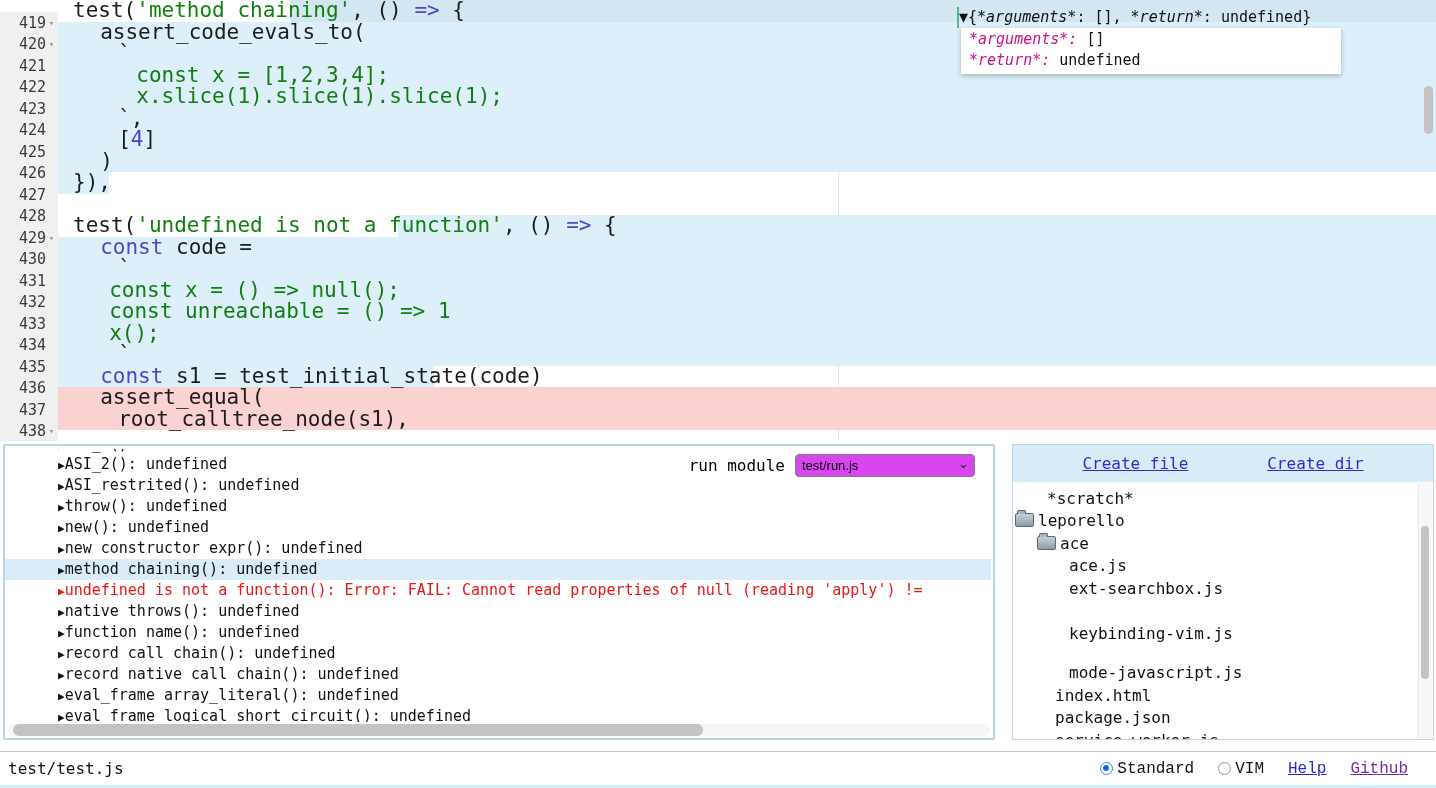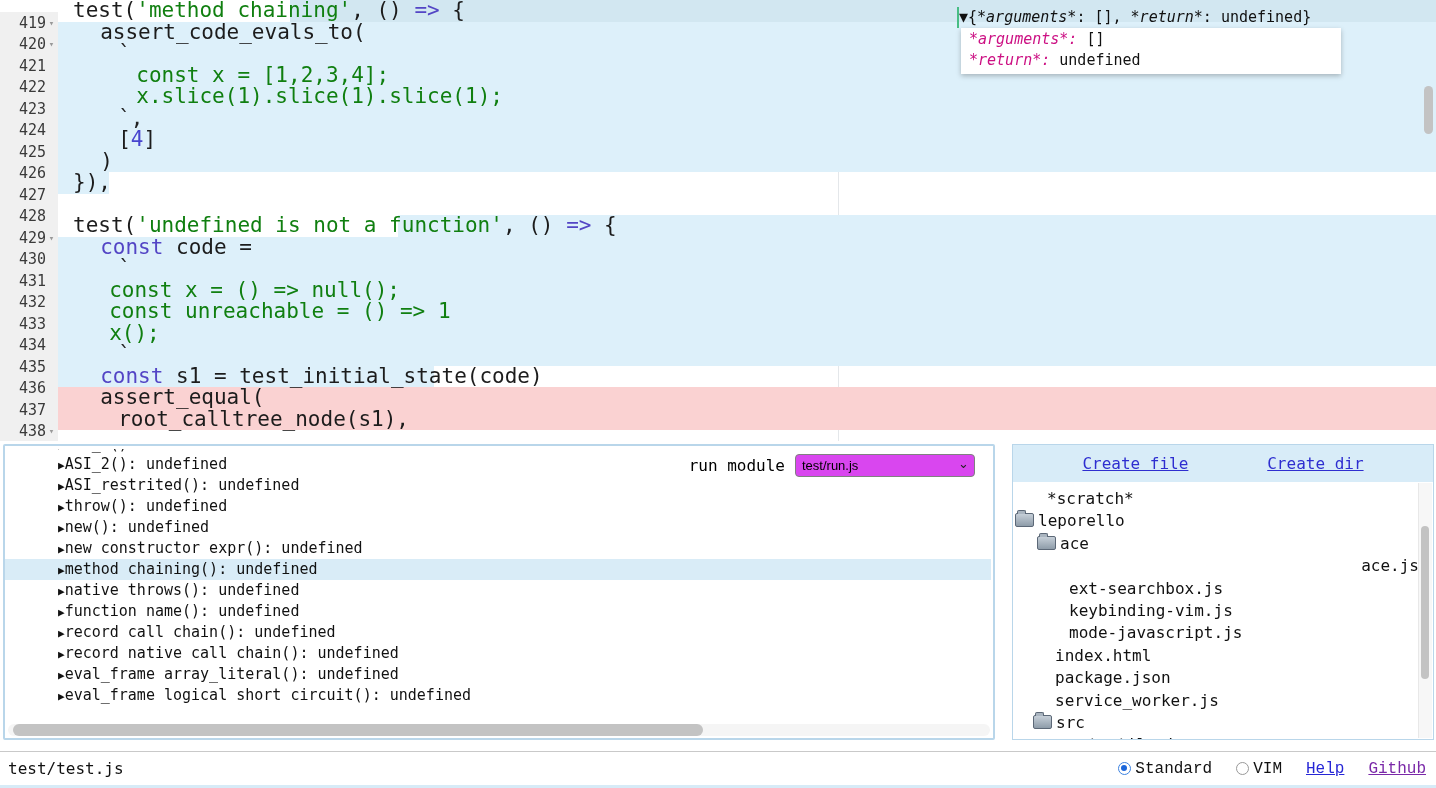--- a/index.html
+++ b/index.html
@@ -67,21 +67,21 @@
          border:1px solid #5c6877;border-radius:2px;position:relative;margin-right:4px;vertical-align:-1px;}
   .ficon::before{content:"";position:absolute;top:-4px;left:1px;width:7px;height:3px;
          background:#aab5c0;border:1px solid #5c6877;border-bottom:none;border-radius:2px 2px 0 0;}
   .v-scroll-track{position:absolute;right:1px;top:38px;bottom:1px;width:13px;background:#f7f7f7;
                   border-left:1px solid #e8e8e8;}
   .v-scroll-thumb{position:absolute;right:3px;top:43px;width:8px;height:153px;border-radius:4px;
                   background:var(--scrollbar-thumb);}
   
   .status-bar{position:absolute;left:0;top:751px;width:1436px;height:34px;background:#fff;
               border-top:1px solid #c9c9c9;box-sizing:border-box;display:flex;align-items:center;
-              justify-content:space-between;padding:0 10px 0 8px;}
+              justify-content:space-between;padding:0 28px 0 8px;}
   .sb-path{font-size:16px;color:#111;}
   .sb-right{display:flex;align-items:center;gap:24px;font-family:Liberation Mono, monospace;}
   .radio-group{display:flex;align-items:center;gap:4px;}
   .radio{width:13px;height:13px;border-radius:50%;display:inline-block;position:relative;box-sizing:border-box;}
   .radio.sel{border:1.5px solid #3c82e0;background:#fff;}
   .radio.sel::after{content:"";position:absolute;left:2px;top:2px;width:6px;height:6px;border-radius:50%;
                     background:var(--radio-selected);}
   .radio.unsel{border:1.5px solid #999;background:#fff;}
   .sb-label{font-size:16px;color:#111;}
   .sb-link{font-size:16px;text-decoration:underline;cursor:pointer;}
@@ -285,20 +285,21 @@
     <div class="eval-list" id="evallist">
         <div class="item partial">
           <span class="iwrap"><span class="bullet">▶</span><span class="itext">ASI_1(): undefined</span></span>
         </div>
         <div class="item"><span class="iwrap"><span class="bullet">▶</span><span class="itext">ASI_2(): undefined</span></span></div>
         <div class="item"><span class="iwrap"><span class="bullet">▶</span><span class="itext">ASI_restrited(): undefined</span></span></div>
         <div class="item"><span class="iwrap"><span class="bullet">▶</span><span class="itext">throw(): undefined</span></span></div>
         <div class="item"><span class="iwrap"><span class="bullet">▶</span><span class="itext">new(): undefined</span></span></div>
         <div class="item"><span class="iwrap"><span class="bullet">▶</span><span class="itext">new constructor expr(): undefined</span></span></div>
         <div class="item selected"><span class="iwrap"><span class="bullet">▶</span><span class="itext">method chaining(): undefined</span></span></div>
+        <div class="item error"><span class="iwrap"><span class="bullet">▶</span><span class="itext">undefined is not a function(): Error: FAIL: Cannot read properties of null (reading 'apply') !=</span></span></div>
         <div class="item"><span class="iwrap"><span class="bullet">▶</span><span class="itext">native throws(): undefined</span></span></div>
         <div class="item"><span class="iwrap"><span class="bullet">▶</span><span class="itext">function name(): undefined</span></span></div>
         <div class="item"><span class="iwrap"><span class="bullet">▶</span><span class="itext">record call chain(): undefined</span></span></div>
         <div class="item"><span class="iwrap"><span class="bullet">▶</span><span class="itext">record native call chain(): undefined</span></span></div>
         <div class="item"><span class="iwrap"><span class="bullet">▶</span><span class="itext">eval_frame array_literal(): undefined</span></span></div>
         <div class="item"><span class="iwrap"><span class="bullet">▶</span><span class="itext">eval_frame logical short circuit(): undefined</span></span></div>
       </div>
     <div class="h-scroll-track">
       <div class="h-scroll-thumb"></div>
     </div>
@@ -306,24 +307,24 @@
 
   <div class="file-tree">
     <div class="ft-header">
       <span class="ft-link">Create file</span>
       <span class="ft-link">Create dir</span>
     </div>
     <div class="ft-body" id="tree">
         <div class="trow" style="padding-left: 34px;"><span class="tname">*scratch*</span></div>
         <div class="trow" style="padding-left: 2px;"><span class="ficon"></span><span class="tname">leporello</span></div>
         <div class="trow" style="padding-left: 24px;"><span class="ficon"></span><span class="tname">ace</span></div>
-        <div class="trow" style="padding-left: 56px; text-align: right;"><span class="tname">ace.js</span></div>
+        <div class="trow" style="padding-left: 56px;"><span class="tname">ace.js</span></div>
         <div class="trow" style="padding-left: 56px;"><span class="tname">ext-searchbox.js</span></div>
-        <div class="trow" style="padding-left: 56px;"><span class="tname">keybinding-vim.js</span></div>
-        <div class="trow" style="padding-left: 56px;"><span class="tname">mode-javascript.js</span></div>
+        <div class="trow" style="padding-left: 56px; margin-top: 23px;"><span class="tname">keybinding-vim.js</span></div>
+        <div class="trow" style="padding-left: 56px; margin-top: 17px;"><span class="tname">mode-javascript.js</span></div>
         <div class="trow" style="padding-left: 42px;"><span class="tname">index.html</span></div>
         <div class="trow" style="padding-left: 42px;"><span class="tname">package.json</span></div>
         <div class="trow" style="padding-left: 42px;"><span class="tname">service_worker.js</span></div>
         <div class="trow" style="padding-left: 20px;"><span class="ficon"></span><span class="tname">src</span></div>
         <div class="trow" style="padding-left: 56px;"><span class="tname">ast_utils.js</span></div>
       </div>
     <div class="v-scroll-track">
       <div class="v-scroll-thumb"></div>
     </div>
   </div>

